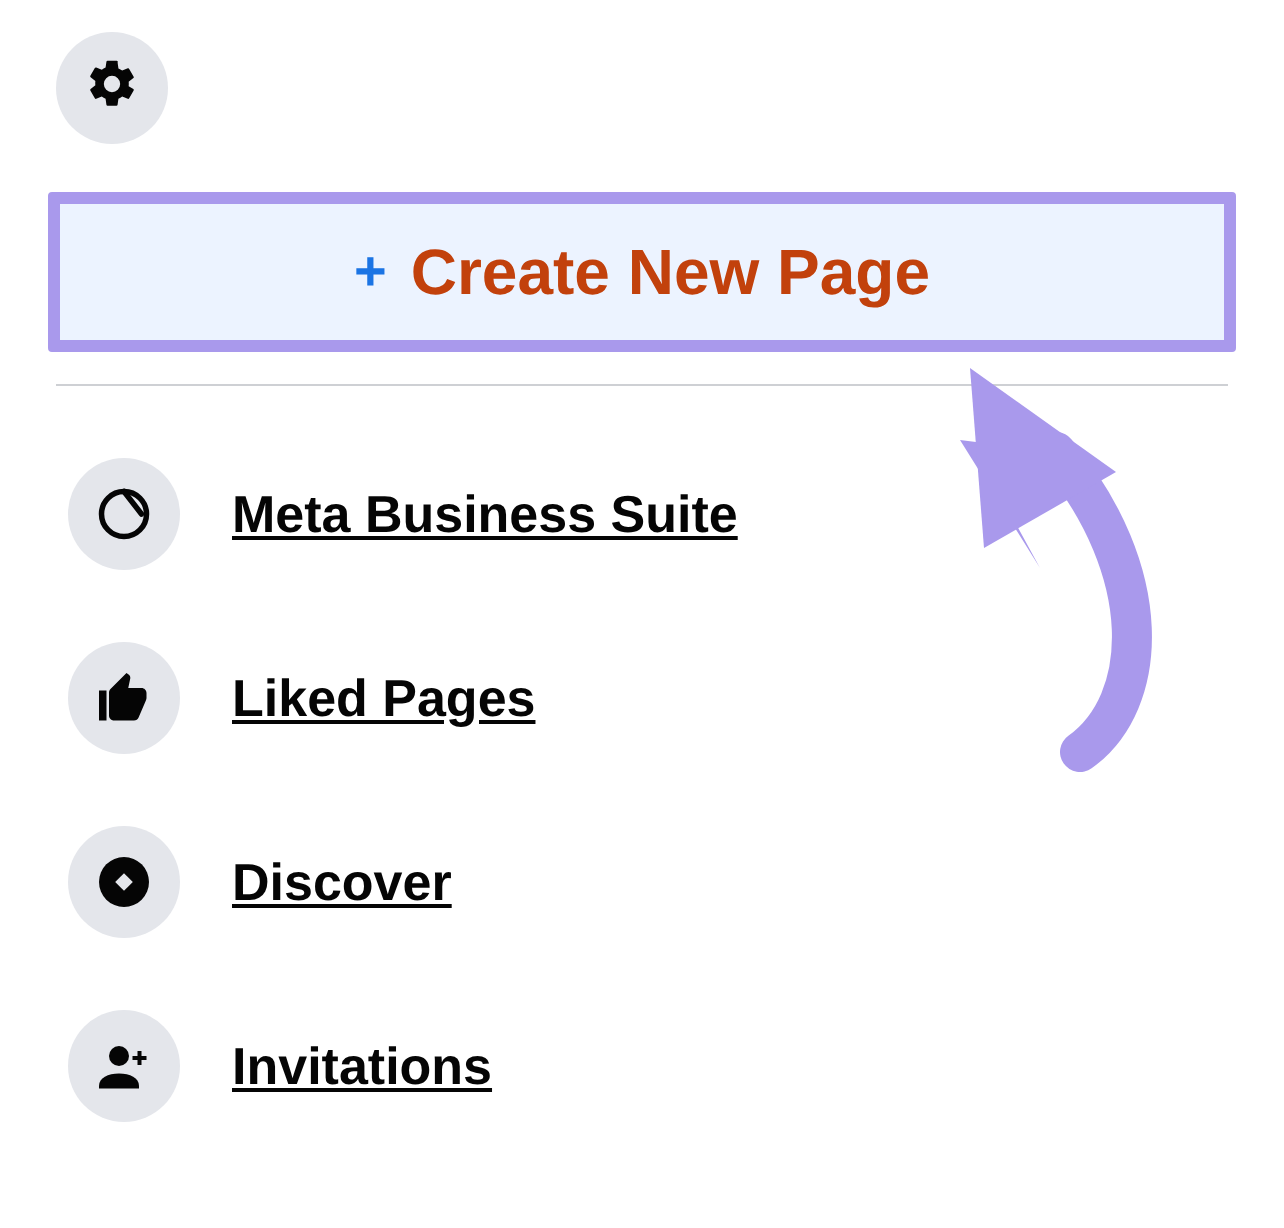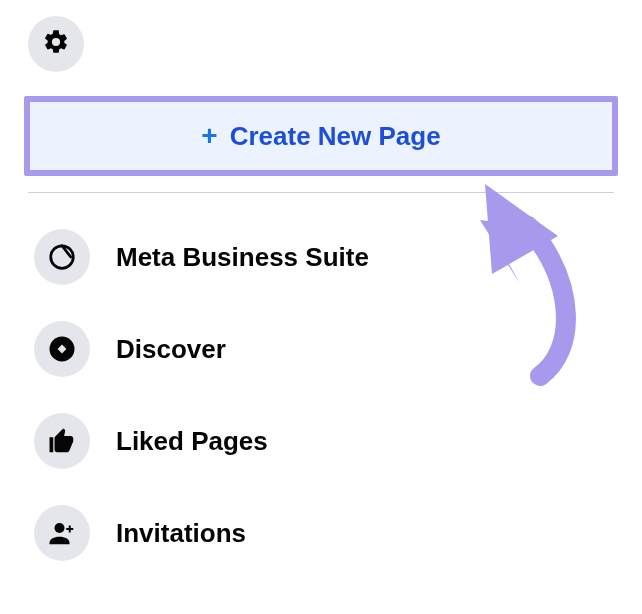--- a/index.html
+++ b/index.html
@@ -49,23 +49,23 @@
     gap: 12px;
     cursor: pointer;
   }
   .create-btn .plus {
     font-size: 28px;
     font-weight: 600;
     color: #1b74e4;
     line-height: 1;
   }
   .create-btn .label {
-    font-size: 26px;
+    font-size: 32px;
     font-weight: 700;
-    color: #1d4ed8;
+    color: #c2410c;
   }
 
   .divider {
     height: 1px;
     background: #ced0d4;
     margin: 16px 28px 10px 28px;
   }
 
   .list {
     padding: 8px 18px 0 28px;
@@ -86,20 +86,21 @@
     display: flex;
     align-items: center;
     justify-content: center;
     flex-shrink: 0;
   }
   .icon-circle svg { width: 30px; height: 30px; fill: #050505; }
   .item-label {
     font-size: 26px;
     font-weight: 600;
     color: #050505;
+    text-decoration: underline;
   }
 
   
   .annot-arrow {
     position: absolute;
     left: 420px;
     top: 176px;
     width: 170px;
     height: 220px;
     pointer-events: none;
@@ -139,34 +140,34 @@
           <circle cx="12" cy="12" r="9" fill="none" stroke="#050505" stroke-width="2.2"></circle>
           <path d="M12 3 L19 12" stroke="#050505" stroke-width="2.2" fill="none" stroke-linecap="round"></path>
         </svg>
     </div>
     <span class="item-label">Meta Business Suite</span>
   </div>
 
   <div class="list-item">
     <div class="icon-circle">
       <svg viewBox="0 0 24 24">
+          <path d="M2 21h3V9H2v12zm19-11c0-1.1-.9-2-2-2h-5.3l.8-3.8.03-.32c0-.41-.17-.79-.44-1.06L13 2 6.59 8.41C6.22 8.78 6 9.3 6 9.83V19c0 1.1.9 2 2 2h8c.83 0 1.54-.5 1.84-1.22l2.87-6.7c.09-.23.29-.75.29-1.08v-2z"></path>
+        </svg>
+    </div>
+    <span class="item-label">Liked Pages</span>
+  </div>
+
+  <div class="list-item">
+    <div class="icon-circle">
+      <svg viewBox="0 0 24 24">
           <circle cx="12" cy="12" r="10"></circle>
           <rect x="9.5" y="9.5" width="5" height="5" transform="rotate(45 12 12)" fill="#e4e6eb"></rect>
         </svg>
     </div>
     <span class="item-label">Discover</span>
-  </div>
-
-  <div class="list-item">
-    <div class="icon-circle">
-      <svg viewBox="0 0 24 24">
-          <path d="M2 21h3V9H2v12zm19-11c0-1.1-.9-2-2-2h-5.3l.8-3.8.03-.32c0-.41-.17-.79-.44-1.06L13 2 6.59 8.41C6.22 8.78 6 9.3 6 9.83V19c0 1.1.9 2 2 2h8c.83 0 1.54-.5 1.84-1.22l2.87-6.7c.09-.23.29-.75.29-1.08v-2z"></path>
-        </svg>
-    </div>
-    <span class="item-label">Liked Pages</span>
   </div>
 
   <div class="list-item">
     <div class="icon-circle">
       <svg viewBox="0 0 24 24">
           <circle cx="10" cy="8" r="4"></circle>
           <path d="M2 20c0-3.3 3.6-5 8-5s8 1.7 8 5v1H2v-1z"></path>
           <path d="M19 6v2h2v1.6h-2v2h-1.6v-2h-2V8h2V6H19z"></path>
         </svg>
     </div>

